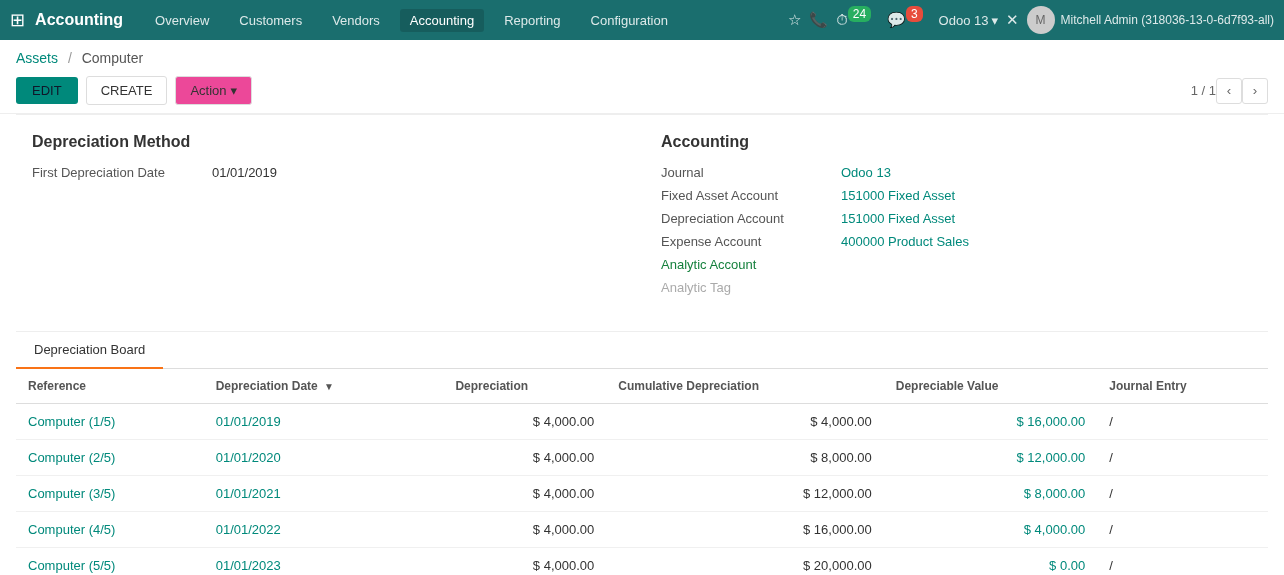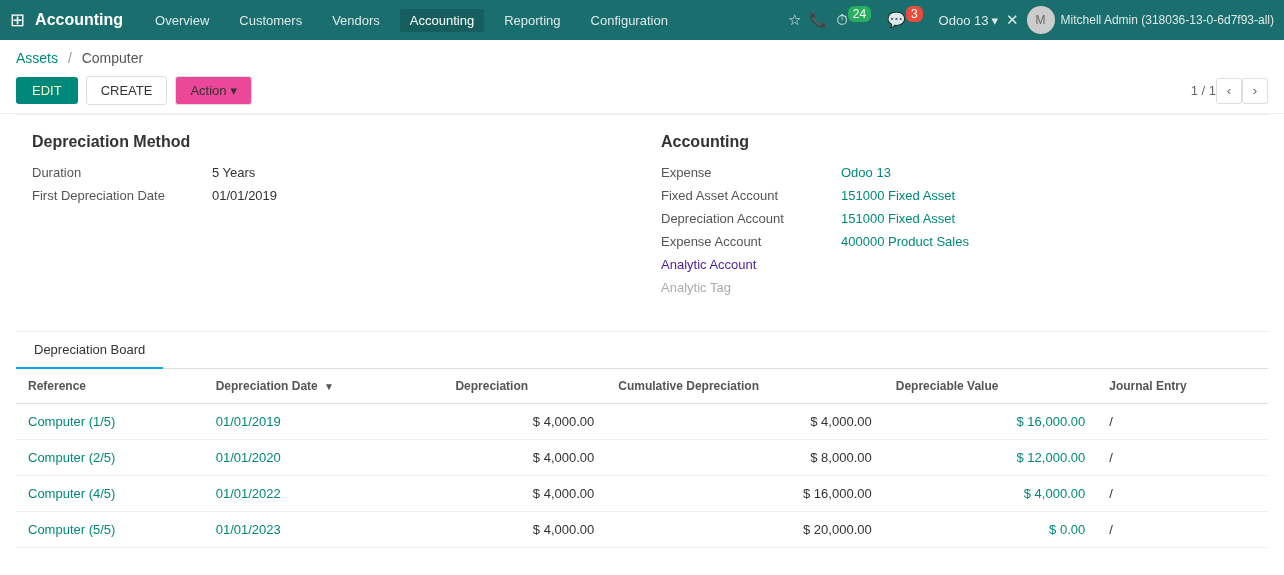--- a/index.html
+++ b/index.html
@@ -80,21 +80,21 @@
 
     
     .toolbar {
       display: flex;
       align-items: center;
       padding: 4px 16px 8px;
       gap: 8px;
     }
     .btn-edit {
       background: #00897b;
-      color: #fef9c3;
+      color: #0f172a;
       border: none;
       padding: 6px 16px;
       border-radius: 3px;
       cursor: pointer;
       font-size: 13px;
       font-weight: 500;
     }
     .btn-create {
       background: #fff;
       color: #333;
@@ -183,21 +183,21 @@
     }
     .tab {
       padding: 10px 18px;
       font-size: 13px;
       cursor: pointer;
       color: #555;
       border-bottom: 2px solid transparent;
       margin-bottom: -1px;
     }
     .tab.active {
-      border-bottom: 2px solid #0ea5e9;
+      border-bottom: 2px solid #f97316;
       color: #333;
       font-weight: 500;
     }
 
     
     .data-table {
       width: 100%;
       border-collapse: collapse;
       margin-top: 0;
     }
@@ -277,49 +277,45 @@
 
 <hr class="divider">
 
 <div class="main-content">
 
   <div class="form-sections">
 
     <div class="form-section">
       <div class="section-title">Depreciation Method</div>
       <div class="field-row">
-        <span class="field-label">Duration</span>
-        <span class="field-value">5 Years</span>
-      </div>
-      <div class="field-row">
         <span class="field-label">First Depreciation Date</span>
         <span class="field-value">01/01/2019</span>
       </div>
     </div>
 
     <div class="form-section">
       <div class="section-title">Accounting</div>
       <div class="field-row">
-        <span class="field-label">Expense</span>
+        <span class="field-label">Journal</span>
         <span class="field-value link">Odoo 13</span>
       </div>
       <div class="field-row">
         <span class="field-label">Fixed Asset Account</span>
         <span class="field-value link">151000 Fixed Asset</span>
       </div>
       <div class="field-row">
         <span class="field-label">Depreciation Account</span>
         <span class="field-value link">151000 Fixed Asset</span>
       </div>
       <div class="field-row">
         <span class="field-label">Expense Account</span>
         <span class="field-value link">400000 Product Sales</span>
       </div>
       <div class="field-row">
-        <span class="field-label muted" style="color: #4c1d95;">Analytic Account</span>
+        <span class="field-label muted" style="color: #15803d;">Analytic Account</span>
         <span class="field-value"></span>
       </div>
       <div class="field-row">
         <span class="field-label muted" style="color: rgb(170, 170, 170);">Analytic Tag</span>
         <span class="field-value"></span>
       </div>
     </div>
   </div>
 
   <div class="tab-section">
@@ -351,20 +347,28 @@
           </tr>
           <tr>
             <td class="td-link">Computer (2/5)</td>
             <td class="td-link">01/01/2020</td>
             <td class="td-right">$ 4,000.00</td>
             <td class="td-right">$ 8,000.00</td>
             <td class="td-right td-link">$ 12,000.00</td>
             <td>/</td>
           </tr>
           <tr>
+            <td class="td-link">Computer (3/5)</td>
+            <td class="td-link">01/01/2021</td>
+            <td class="td-right">$ 4,000.00</td>
+            <td class="td-right">$ 12,000.00</td>
+            <td class="td-right td-link">$ 8,000.00</td>
+            <td>/</td>
+          </tr>
+          <tr>
             <td class="td-link">Computer (4/5)</td>
             <td class="td-link">01/01/2022</td>
             <td class="td-right">$ 4,000.00</td>
             <td class="td-right">$ 16,000.00</td>
             <td class="td-right td-link">$ 4,000.00</td>
             <td>/</td>
           </tr>
           <tr>
             <td class="td-link">Computer (5/5)</td>
             <td class="td-link">01/01/2023</td>

